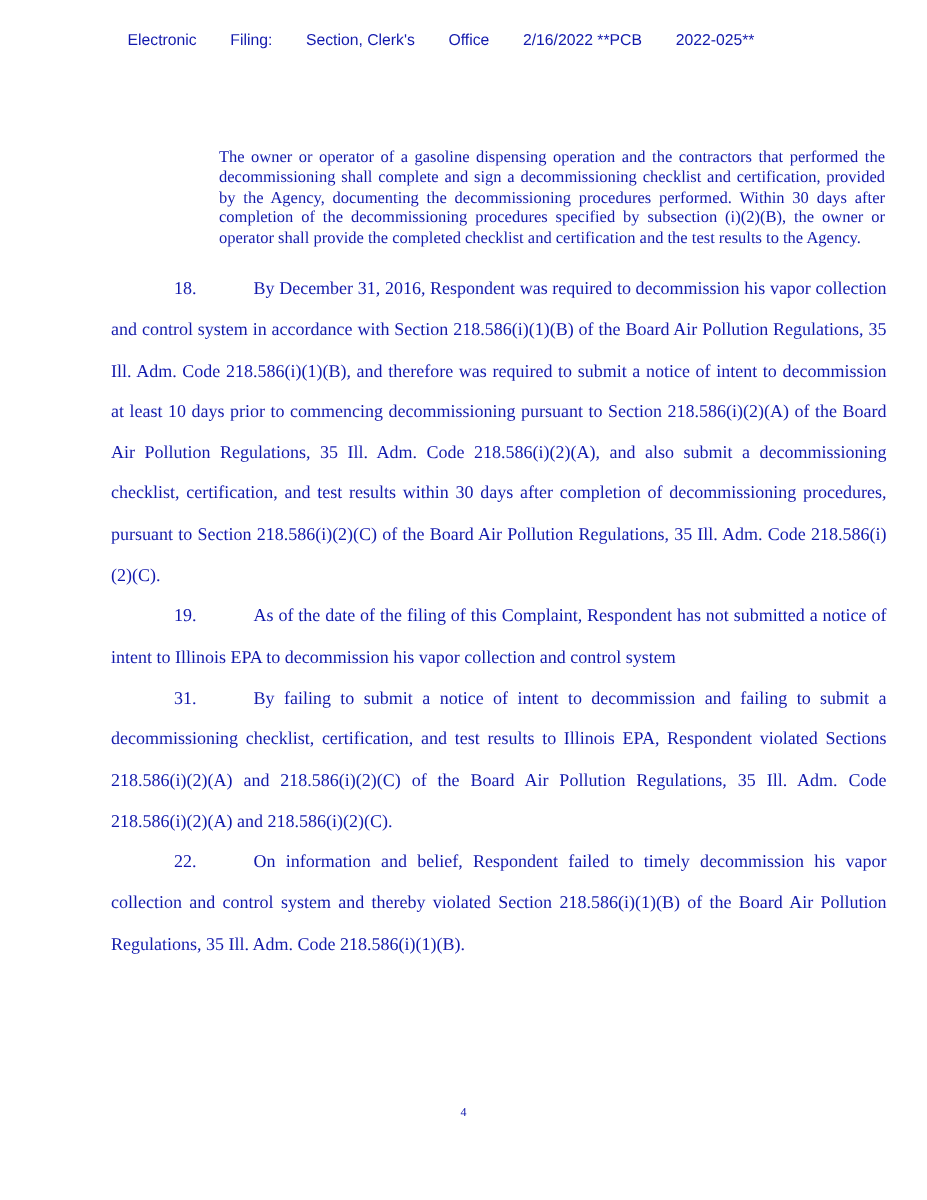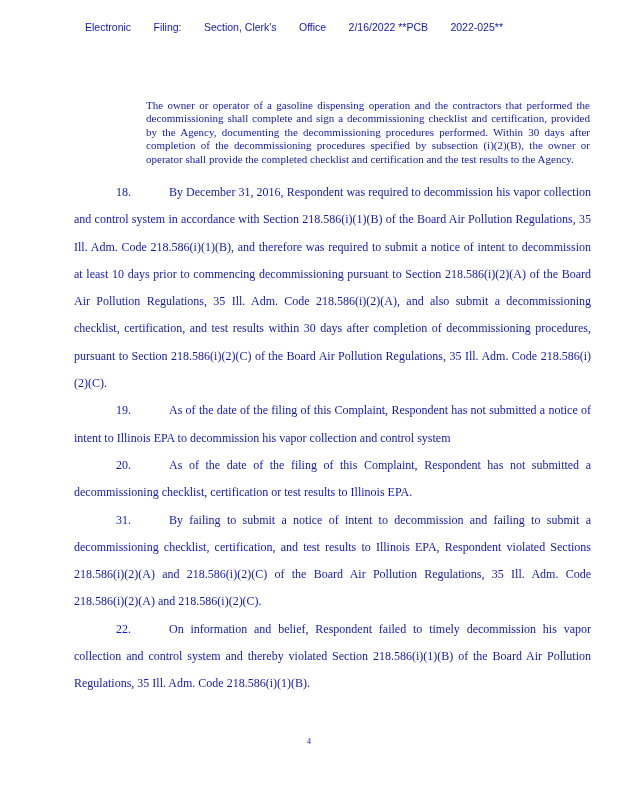--- a/index.html
+++ b/index.html
@@ -77,20 +77,19 @@
     <span>Office</span>
     <span>2/16/2022 **PCB</span>
     <span>2022-025**</span>
   </div>
 
   <div class="quote">The owner or operator of a gasoline dispensing operation and the contractors that performed the decommissioning shall complete and sign a decommissioning checklist and certification, provided by the Agency, documenting the decommissioning procedures performed. Within 30 days after completion of the decommissioning procedures specified by subsection (i)(2)(B), the owner or operator shall provide the completed checklist and certification and the test results to the Agency.</div>
 
   <div class="body-text">
     <p class="para"><span class="pnum">18.</span><span>By December 31, 2016, Respondent was required to decommission his vapor collection and control system in accordance with Section 218.586(i)(1)(B) of the Board Air Pollution Regulations, 35 Ill. Adm. Code 218.586(i)(1)(B), and therefore was required to submit a notice of intent to decommission at least 10 days prior to commencing decommissioning pursuant to Section 218.586(i)(2)(A) of the Board Air Pollution Regulations, 35 Ill. Adm. Code 218.586(i)(2)(A), and also submit a decommissioning checklist, certification, and test results within 30 days after completion of decommissioning procedures, pursuant to Section 218.586(i)(2)(C) of the Board Air Pollution Regulations, 35 Ill. Adm. Code 218.586(i)(2)(C).</span></p>
     <p class="para"><span class="pnum">19.</span><span>As of the date of the filing of this Complaint, Respondent has not submitted a notice of intent to Illinois EPA to decommission his vapor collection and control system</span></p>
-    <p class="para"><span class="pnum">20.</span><span>As of the date of the filing of this Complaint, Respondent has not submitted a decommissioning checklist, certification or test results to Illinois EPA.</span></p>
     <p class="para"><span class="pnum">31.</span><span>By failing to submit a notice of intent to decommission and failing to submit a decommissioning checklist, certification, and test results to Illinois EPA, Respondent violated Sections 218.586(i)(2)(A) and 218.586(i)(2)(C) of the Board Air Pollution Regulations, 35 Ill. Adm. Code 218.586(i)(2)(A) and 218.586(i)(2)(C).</span></p>
     <p class="para"><span class="pnum">22.</span><span>On information and belief, Respondent failed to timely decommission his vapor collection and control system and thereby violated Section 218.586(i)(1)(B) of the Board Air Pollution Regulations, 35 Ill. Adm. Code 218.586(i)(1)(B).</span></p>
   </div>
 
   <div class="page-number">4</div>
 
 </div>
 
 </body></html>

